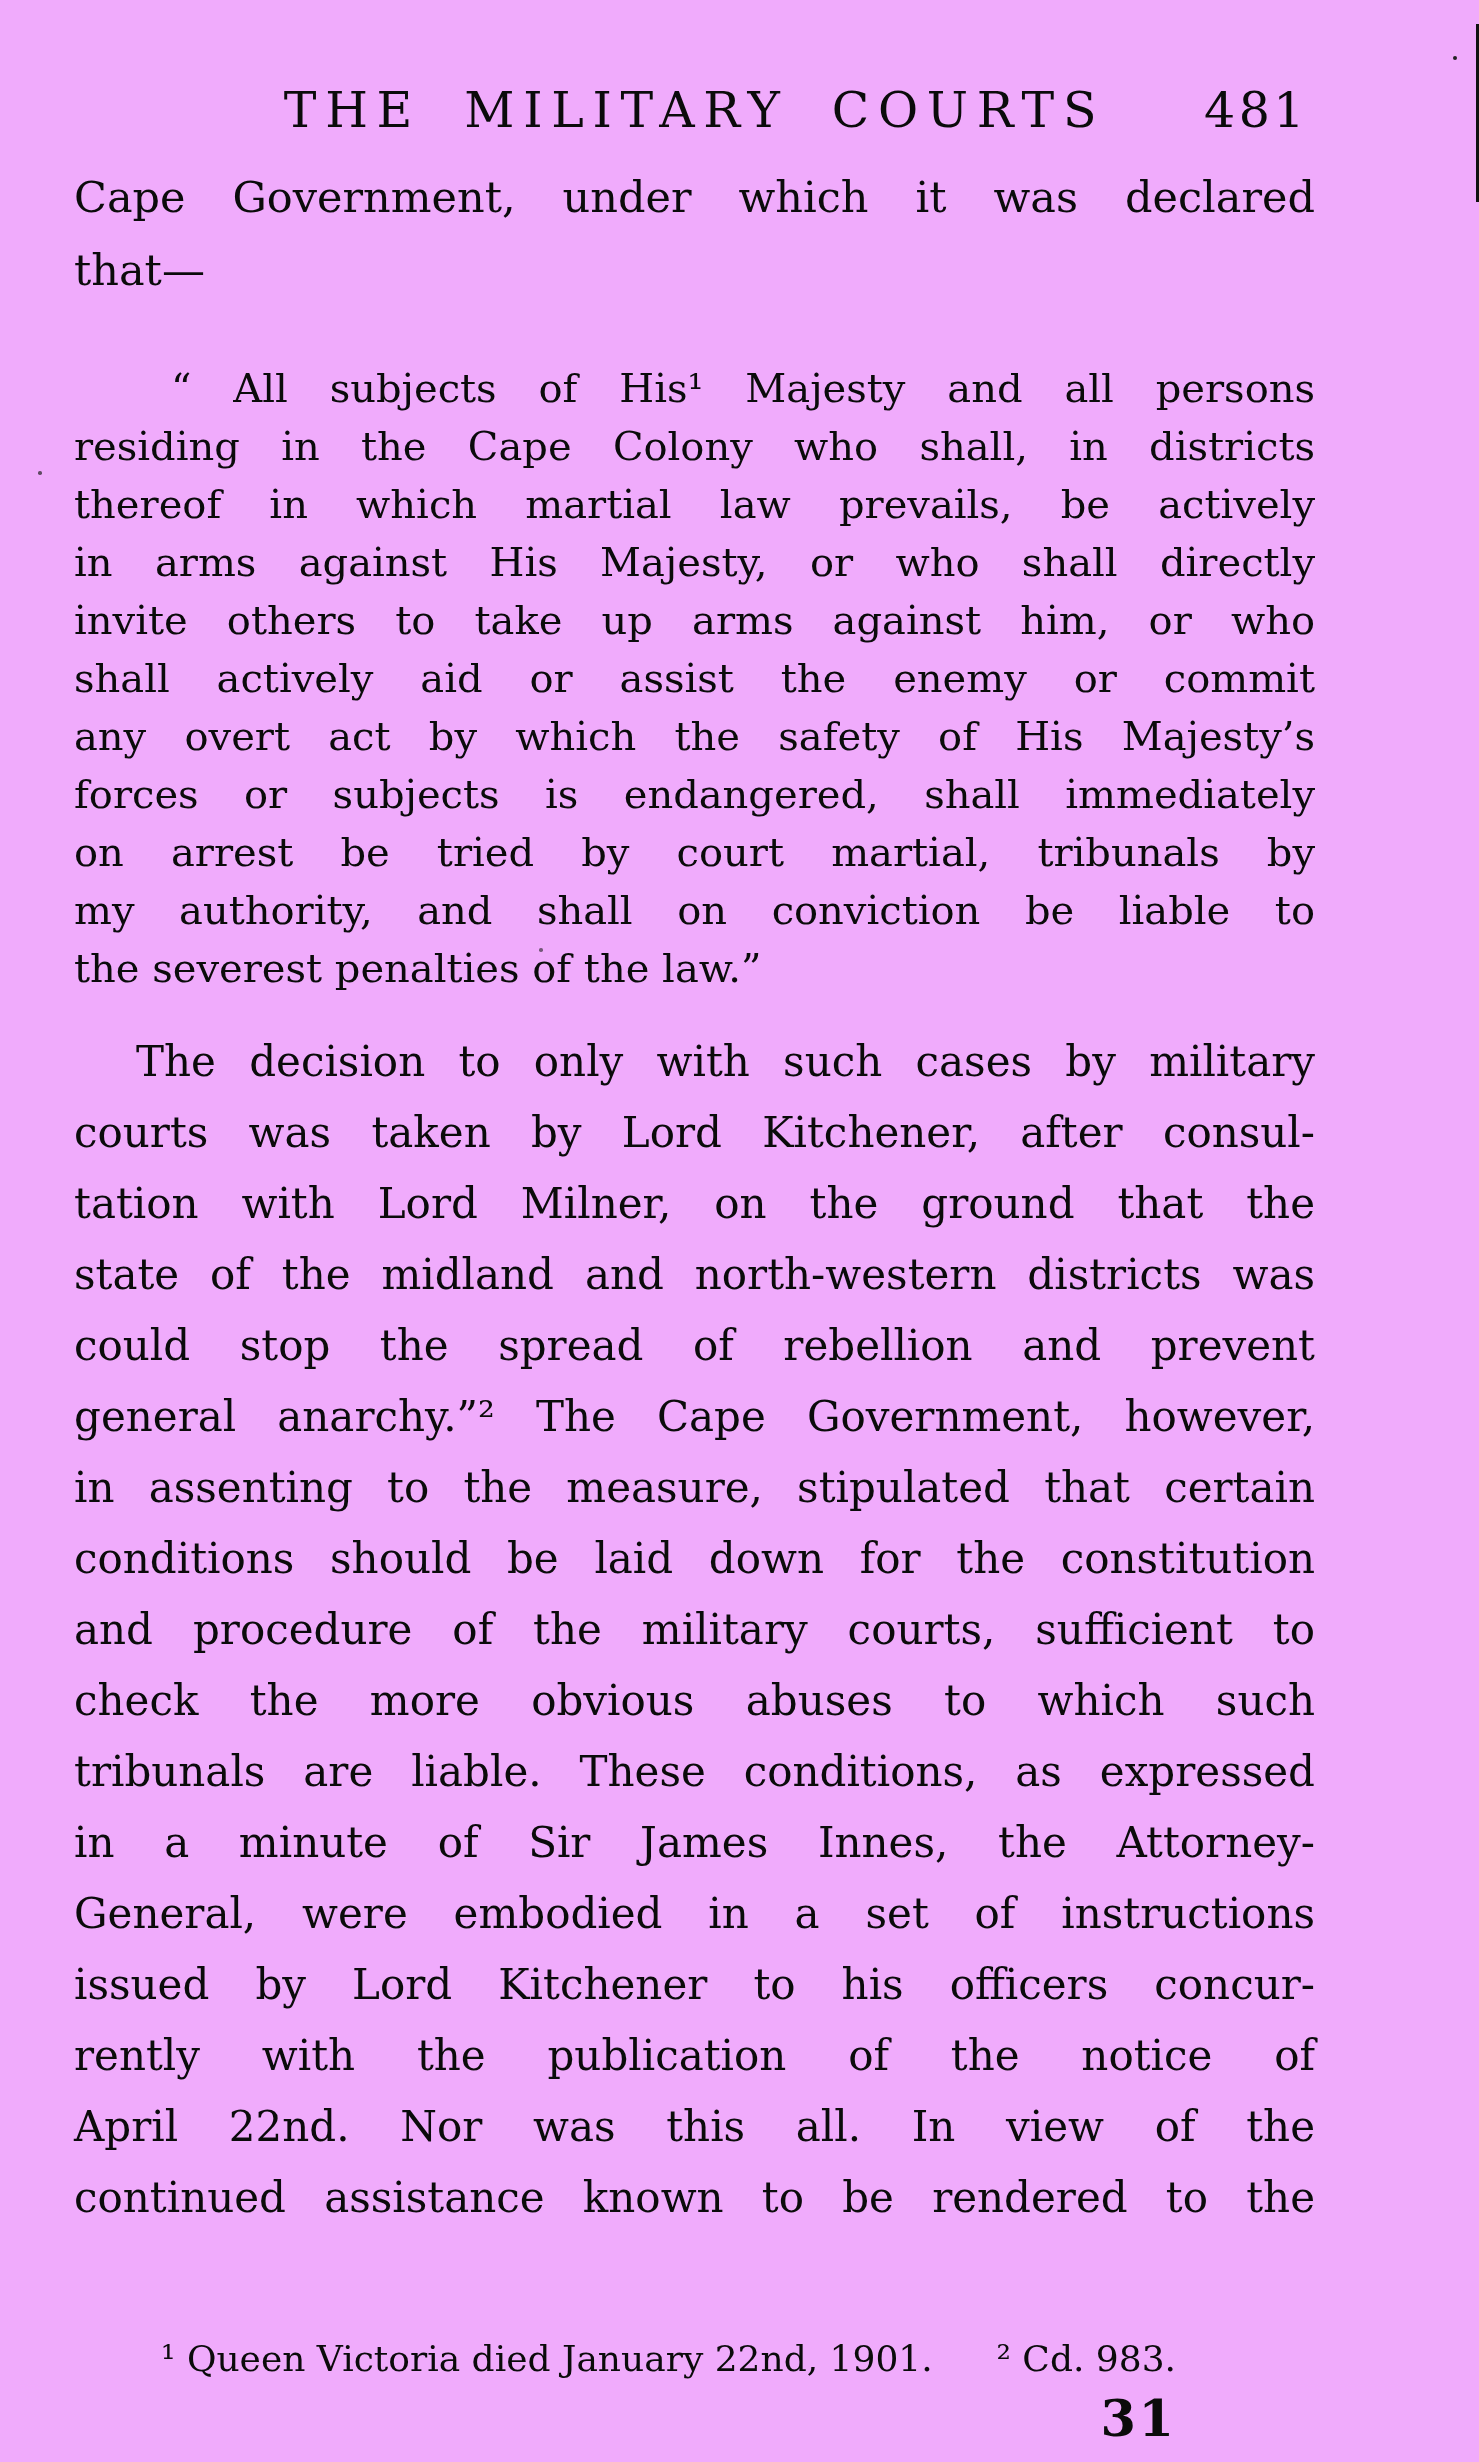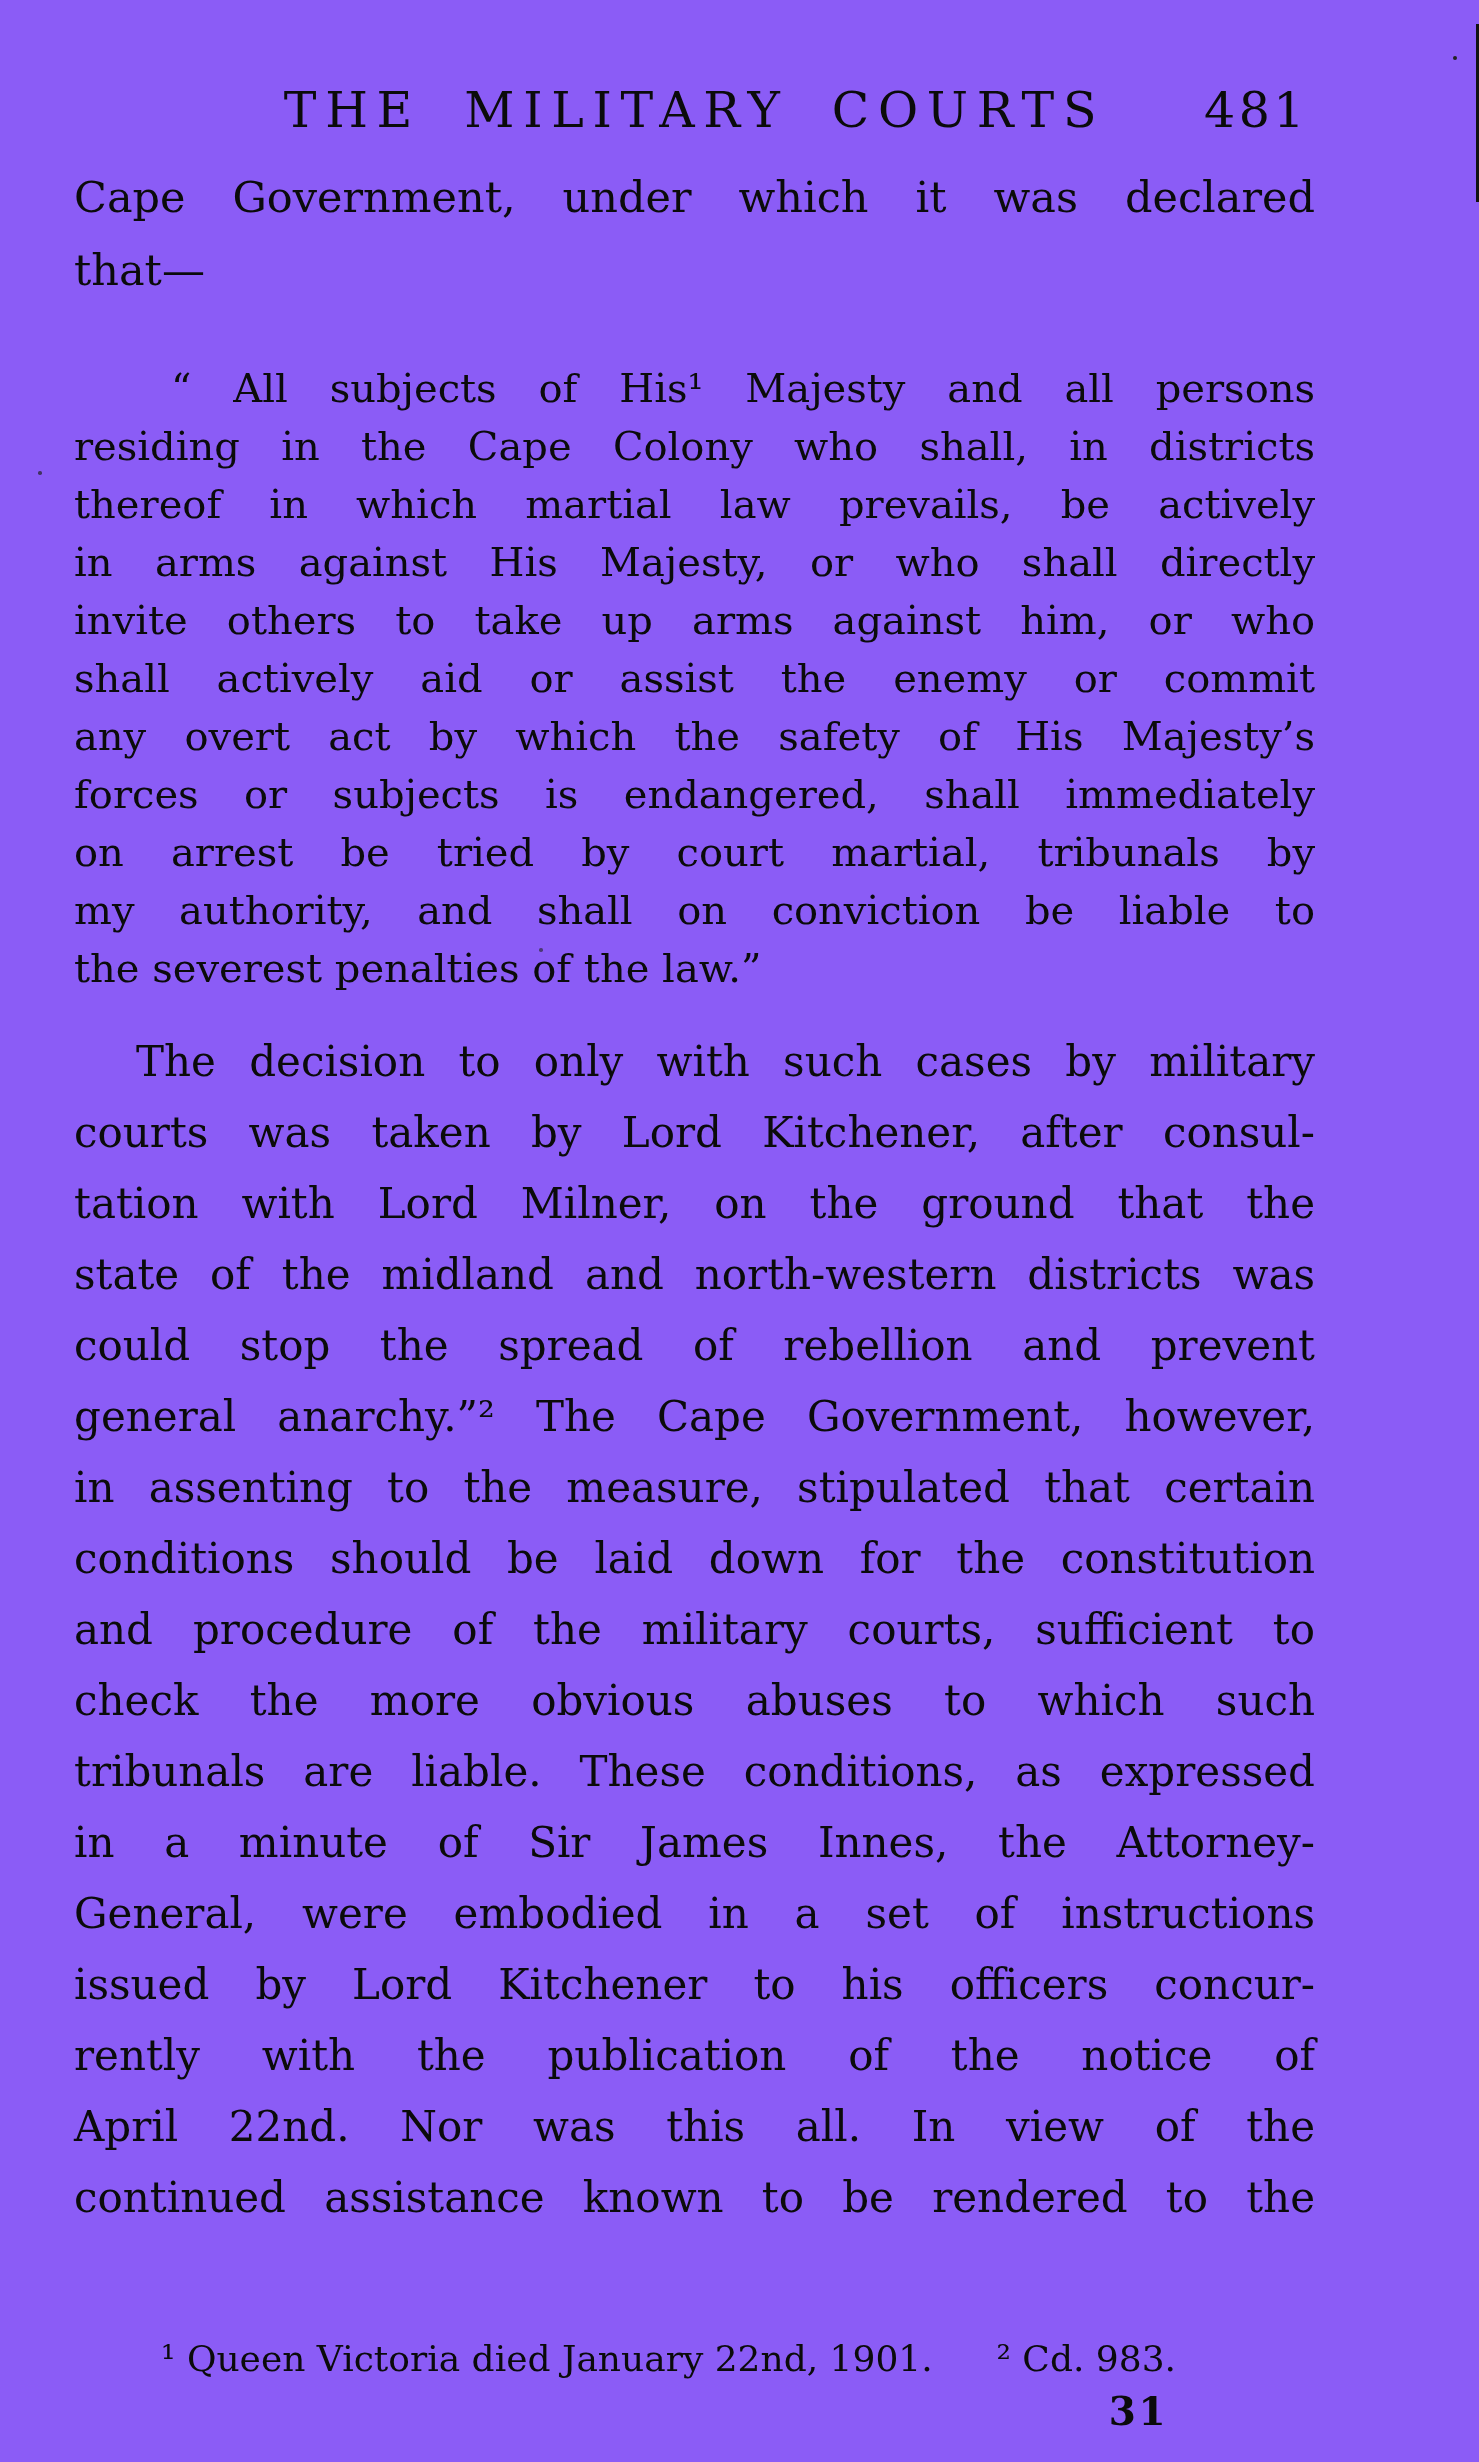--- a/index.html
+++ b/index.html
@@ -5,21 +5,21 @@
   html, body {
     margin: 0;
     padding: 0;
     background: #e8e8e4;
   }
   .page {
     position: relative;
     width: 1479px;
     height: 2462px;
     margin: 0 auto;
-    background: #8b5cf6;
+    background: #f0abfc;
     color: #0b0b0b;
     font-family: "DejaVu Serif", "Liberation Serif", serif;
     overflow: hidden;
   }
   .running-head {
     position: absolute;
     top: 80px;
     left: 74px;
     width: 1241px;
     height: 61px;
@@ -72,21 +72,21 @@
     padding-left: 87px;
     padding-right: 139px;
     box-sizing: border-box;
   }
   .signature-mark {
     position: absolute;
     top: 2388px;
     left: 1095px;
     width: 87px;
     text-align: center;
-    font-size: 39px;
+    font-size: 51px;
     font-weight: 700;
     letter-spacing: 2.6px;
   }
   .artifact-line {
     position: absolute;
     top: 24px;
     left: 1476px;
     width: 2.6px;
     height: 178px;
     background: #111;

